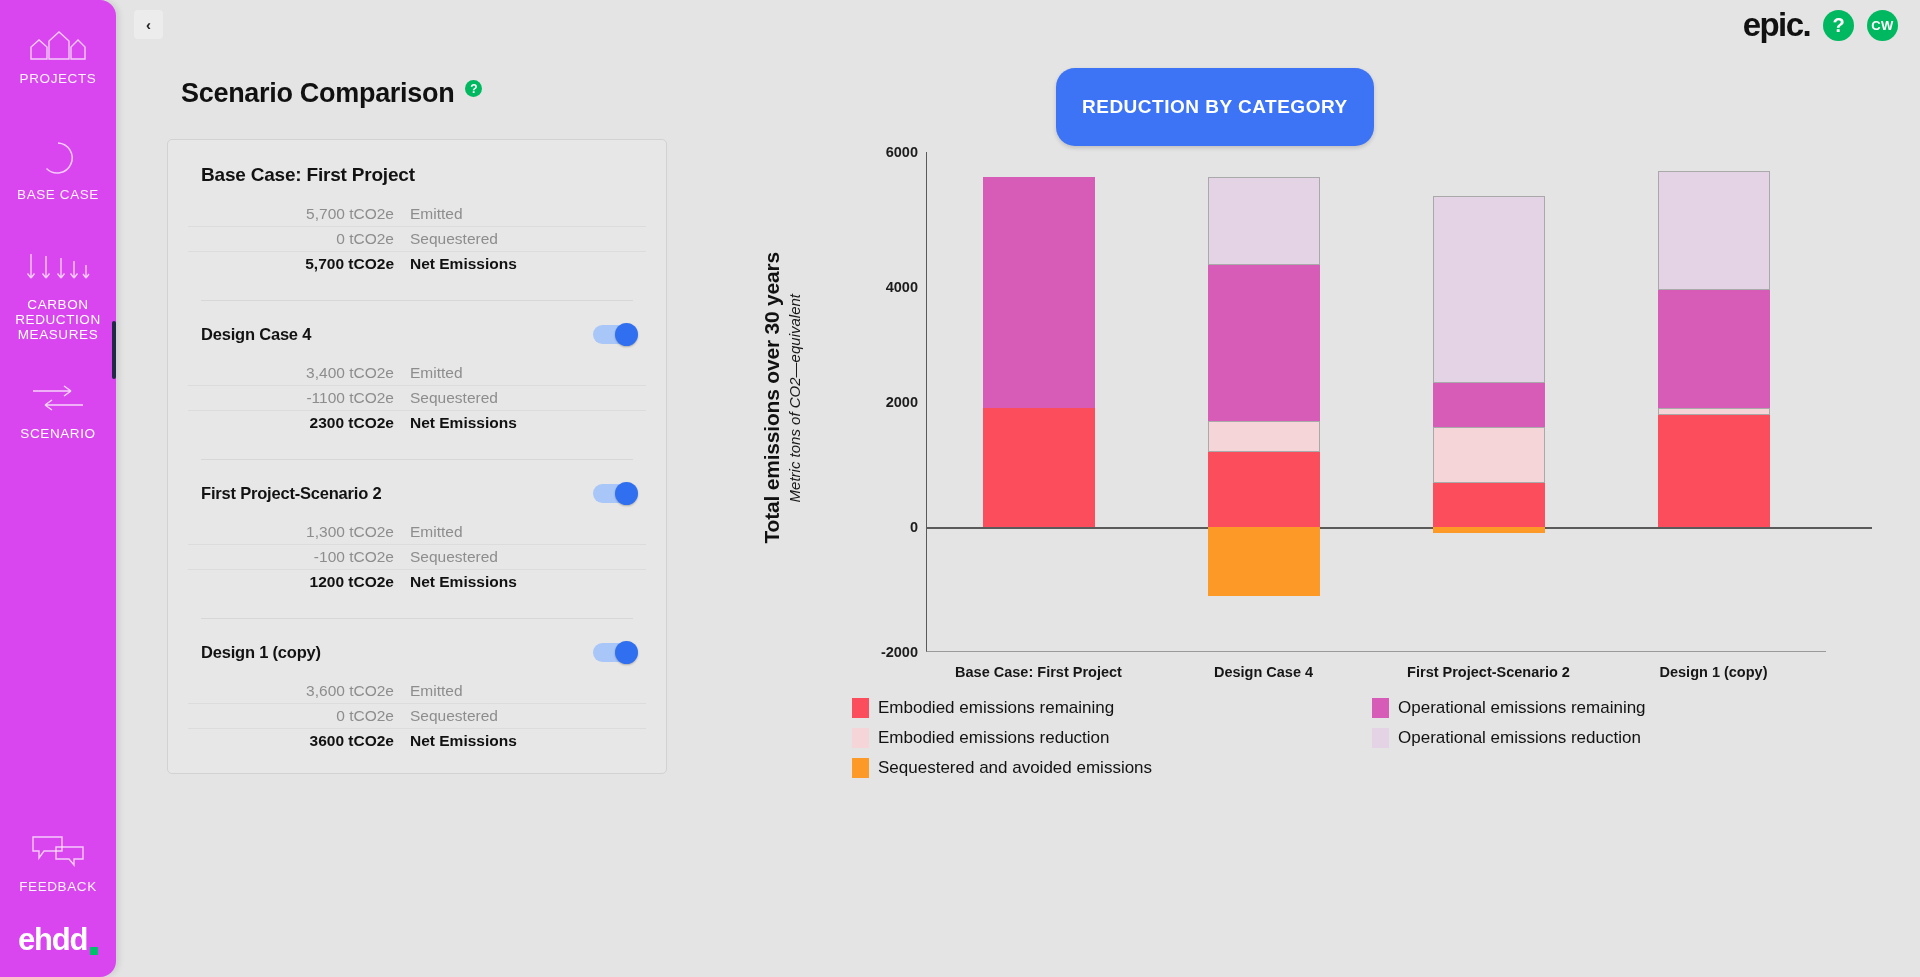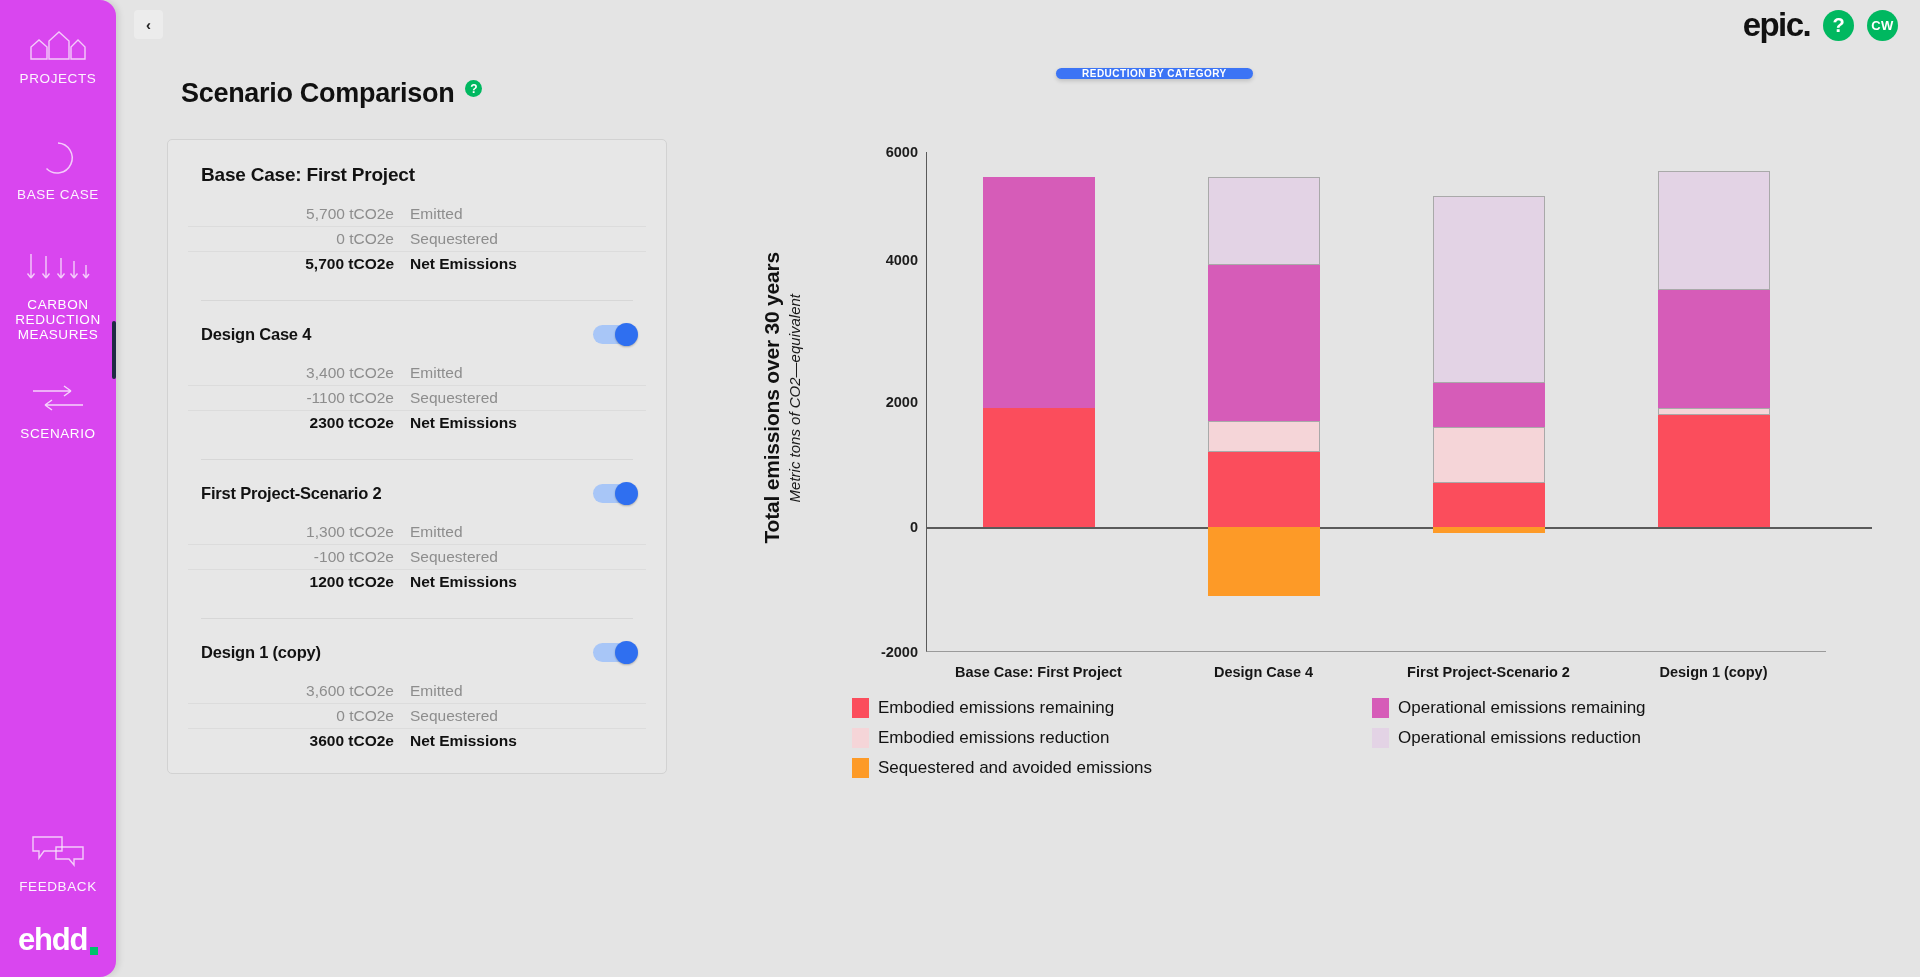--- a/index.html
+++ b/index.html
@@ -128,22 +128,22 @@
   .row .lbl { font-size: 15.5px; color: #8d8d8d; }
   .row.total .val { color: #111; font-weight: 700; }
   .row.total .lbl { color: #111; font-weight: 700; }
   .scn-divider { border-top: 1px solid #d7d7d7; margin: 18px 13px 20px 13px; }
 
   
   .tabs { position: absolute; top: 68px; left: 1056px; display: flex; gap: 74px; }
   .tab-btn {
     border: none; border-radius: 19px;
     background: #3c74f5; color: #fff;
-    font-size: 10px; font-weight: 700; letter-spacing: .5px;
-    padding: 0 26px; cursor: pointer;
+    font-size: 19px; font-weight: 700; letter-spacing: .5px;
+    padding: 28px 26px; cursor: pointer;
     box-shadow: 0 2px 4px rgba(0,0,0,.16);
     font-family: "Liberation Sans", sans-serif;
   }
 
   
   .chart-area { position: absolute; left: 760px; top: 140px; width: 1100px; height: 700px; }
   .axis-title-wrap {
     position: absolute; left: 0px; top: 48px;
     height: 420px; display: flex; align-items: center; gap: 2px;
   }
@@ -385,21 +385,21 @@
 
   <section class="chart-area">
     <div class="axis-title-wrap">
       <span class="axis-title-main">Total emissions over 30 years</span>
       <span class="axis-title-sub">Metric tons of CO2—equivalent</span>
     </div>
 
     <div class="plot">
       <div class="ylabels" id="yticks">
           <span class="ytick" style="top: 0px;">6000</span>
-          <span class="ytick" style="top: 108px;">4000</span>
+          <span class="ytick" style="top: 135px;">4000</span>
           <span class="ytick" style="top: 250px;">2000</span>
           <span class="ytick" style="top: 375px;">0</span>
           <span class="ytick" style="top: 500px;">-2000</span>
         </div>
       <div class="plot-inner">
         <div class="zeroline" id="zeroline" style="top: 375px;"></div>
         <div class="bars" id="bars">
             <div class="bar-slot">
               <div class="seg" style="top: 256.25px; height: 118.75px; background: rgb(251, 77, 92);"></div>
               <div class="seg" style="top: 25px; height: 231.25px; background: rgb(214, 92, 184);"></div>

